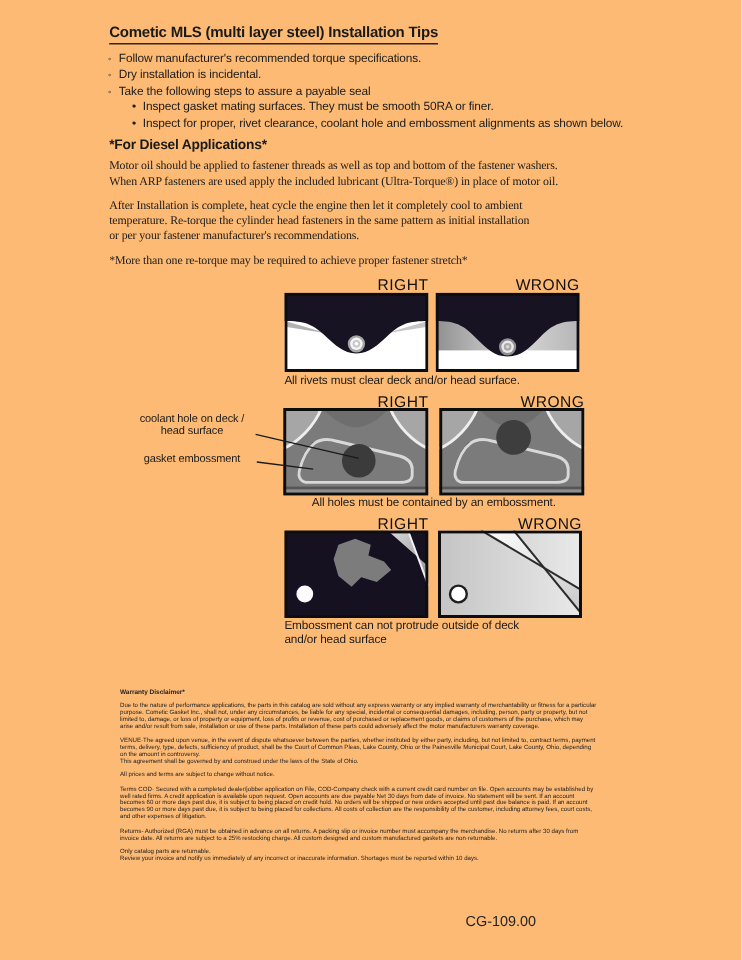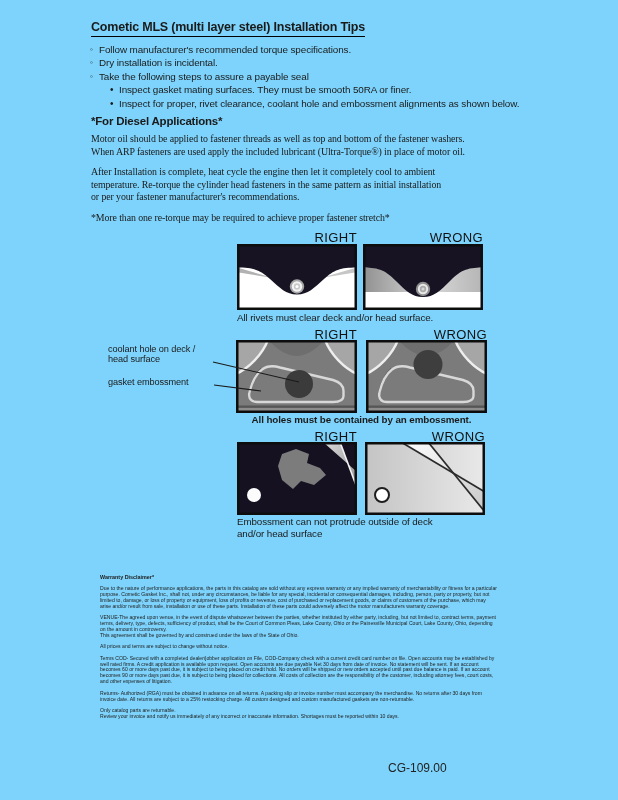--- a/index.html
+++ b/index.html
@@ -1,16 +1,16 @@
 <!DOCTYPE html>
 <html><head>
 <meta charset="utf-8">
 <style>
   html,body{margin:0;padding:0;background:#ffffff;}
-  .page{position:relative;width:618px;height:800px;background:#7dd3fc;overflow:hidden;
+  .page{position:relative;width:618px;height:800px;background:#fdba74;overflow:hidden;
         font-family:"Liberation Sans","DejaVu Sans",sans-serif;color:#1a1a1a;}
 
   
   .doc-title{position:absolute;left:91px;top:20px;margin:0;font-size:12.5px;font-weight:bold;
              letter-spacing:-0.2px;border-bottom:1.8px solid #000;padding-bottom:2px;white-space:nowrap;}
 
   
   .tips{position:absolute;left:90px;top:43px;width:500px;font-size:9.9px;letter-spacing:-0.1px;}
   .li{display:flex;align-items:flex-start;line-height:13.4px;white-space:nowrap;}
   .li .mk{width:9px;flex:0 0 9px;text-align:left;}
@@ -24,21 +24,21 @@
   .diesel .para{margin:0 0 8px 0;font-size:9.9px;line-height:12.6px;letter-spacing:-0.1px;white-space:pre-line;font-family:Liberation Serif, serif;}
 
   
   .dlabels{position:absolute;display:flex;font-size:13px;letter-spacing:0.4px;color:#111;}
   .dlabels span{display:block;text-align:right;}
   .panels{position:absolute;display:flex;z-index:1;}
   .panel{display:block;}
   .caption{position:absolute;font-size:9.8px;line-height:11.5px;letter-spacing:-0.1px;white-space:pre-line;}
   .caption.center{text-align:center;}
 
-  .ann{position:absolute;width:104px;text-align:left;font-size:9.2px;line-height:10.3px;letter-spacing:-0.1px;}
+  .ann{position:absolute;width:104px;text-align:center;font-size:9.2px;line-height:10.3px;letter-spacing:-0.1px;}
   .connector{position:absolute;z-index:3;pointer-events:none;}
 
   
   .legal{position:absolute;left:100px;top:574px;width:398px;color:#222;}
   .legal-h{font-size:5.4px;font-weight:bold;margin:0 0 6px 0;}
   .legal p{margin:0 0 5.5px 0;font-size:5.1px;line-height:5.9px;white-space:pre-line;}
 
   .doc-code{position:absolute;left:388px;top:761px;font-size:12px;color:#222;}
 </style>
 </head>
@@ -155,21 +155,21 @@
       <path d="M32,0 C26,15 13,28 0,34" stroke="#eeeeee" stroke-width="2.4" fill="none"></path>
       <path d="M89,0 C95,15 108,28 121,34" stroke="#eeeeee" stroke-width="2.4" fill="none"></path>
       <rect y="65.5" width="121" height="2.4" fill="#565656"></rect>
       <rect y="67.9" width="121" height="5.1" fill="#8d8d8d"></rect>
       <path d="M19.5,61 C14.5,61 11.5,57 13,51.5 C15.5,41.5 19.5,33.5 25.5,28.5" fill="none" stroke="#3c3c3c" stroke-width="1.2"></path>
       <path d="M21,62 C15,62 12,58 13.5,52 C16,42 20,34 26,29.5 C30,26.5 37,25.5 44,27.5 L97,40 C104,42 107.5,46 107.5,51 V56 C107.5,60 104,62 97,62 Z" fill="none" stroke="#d8d8d8" stroke-width="2.4"></path>
       <circle cx="62" cy="24.5" r="14.5" fill="#3e3e3e"></circle>
       <rect x="1.25" y="1.25" width="118.5" height="70.5" fill="none" stroke="#0d0d0d" stroke-width="2.5"></rect>
     </svg>
   </div>
-  <div class="caption center" style="left:236px;top:414px;width:251px;font-weight:bold;">All holes must be contained by an embossment.</div>
+  <div class="caption center" style="left:236px;top:414px;width:251px;">All holes must be contained by an embossment.</div>
 
   <div class="dlabels" style="left:237px;top:429px;">
     <span style="width:120px;">RIGHT</span>
     <span style="width:120px;margin-left:8px;">WRONG</span>
   </div>
   <div class="panels" style="left:237px;top:442px;">
     <svg class="panel" width="120" height="73" viewBox="0 0 120 73">
       <defs>
         <linearGradient id="g3r" x1="0" y1="0" x2="1" y2="1">
           <stop offset="0" stop-color="#dcdcdc"></stop>

